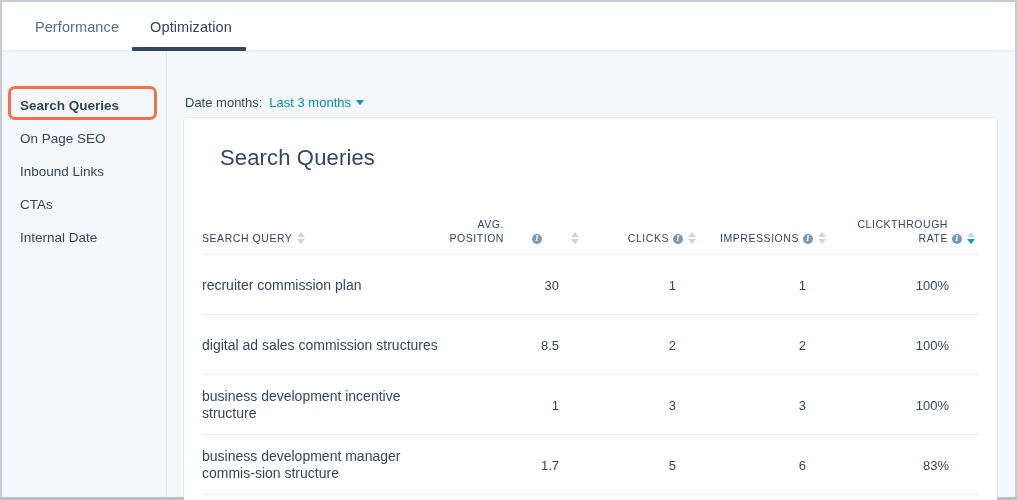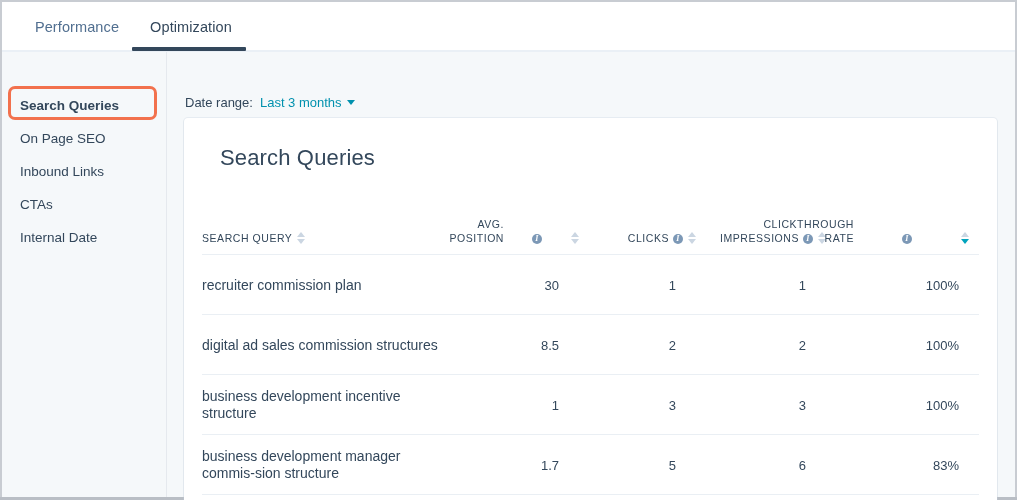--- a/index.html
+++ b/index.html
@@ -251,28 +251,28 @@
     top: 50%;
     transform: translateY(-50%);
     font-size: 13px;
     color: #33475b;
     text-align: right;
     white-space: nowrap;
   }
   .c-pos  { right: 420px; }
   .c-clk  { right: 303px; }
   .c-imp  { right: 173px; }
-  .c-ctr  { right: 20px; }
+  .c-ctr  { right: 30px; }
 
   
   #th-query { left: 0; }
   #th-pos   { right: 400px; gap: 24px; }
   #th-clk   { right: 283px; }
   #th-imp   { right: 153px; }
-  #th-ctr   { right: 10px; gap: 44px; }
+  #th-ctr   { right: 4px; }
 </style>
 </head>
 <body>
 
 <div id="app-window">
 
   <div class="edge edge-top"></div>
   <div class="edge edge-left"></div>
   <div class="edge edge-right"></div>
   <div class="edge edge-bottom"></div>
@@ -303,21 +303,21 @@
     </div>
     <div class="side-item" style="top:172px">
       <span>Internal Date</span>
     </div>
   </div>
   <div id="sidebar-highlight"></div>
 
   <div id="content">
 
     <div id="daterange-row">
-      <span id="daterange-label">Date range:</span>
+      <span id="daterange-label">Date months:</span>
       <span id="daterange-value">Last 3 months</span>
       <span id="daterange-caret"></span>
     </div>
 
     <div id="card">
       <div id="card-title">Search Queries</div>
 
       <div id="table">
 
         <div class="thead">

